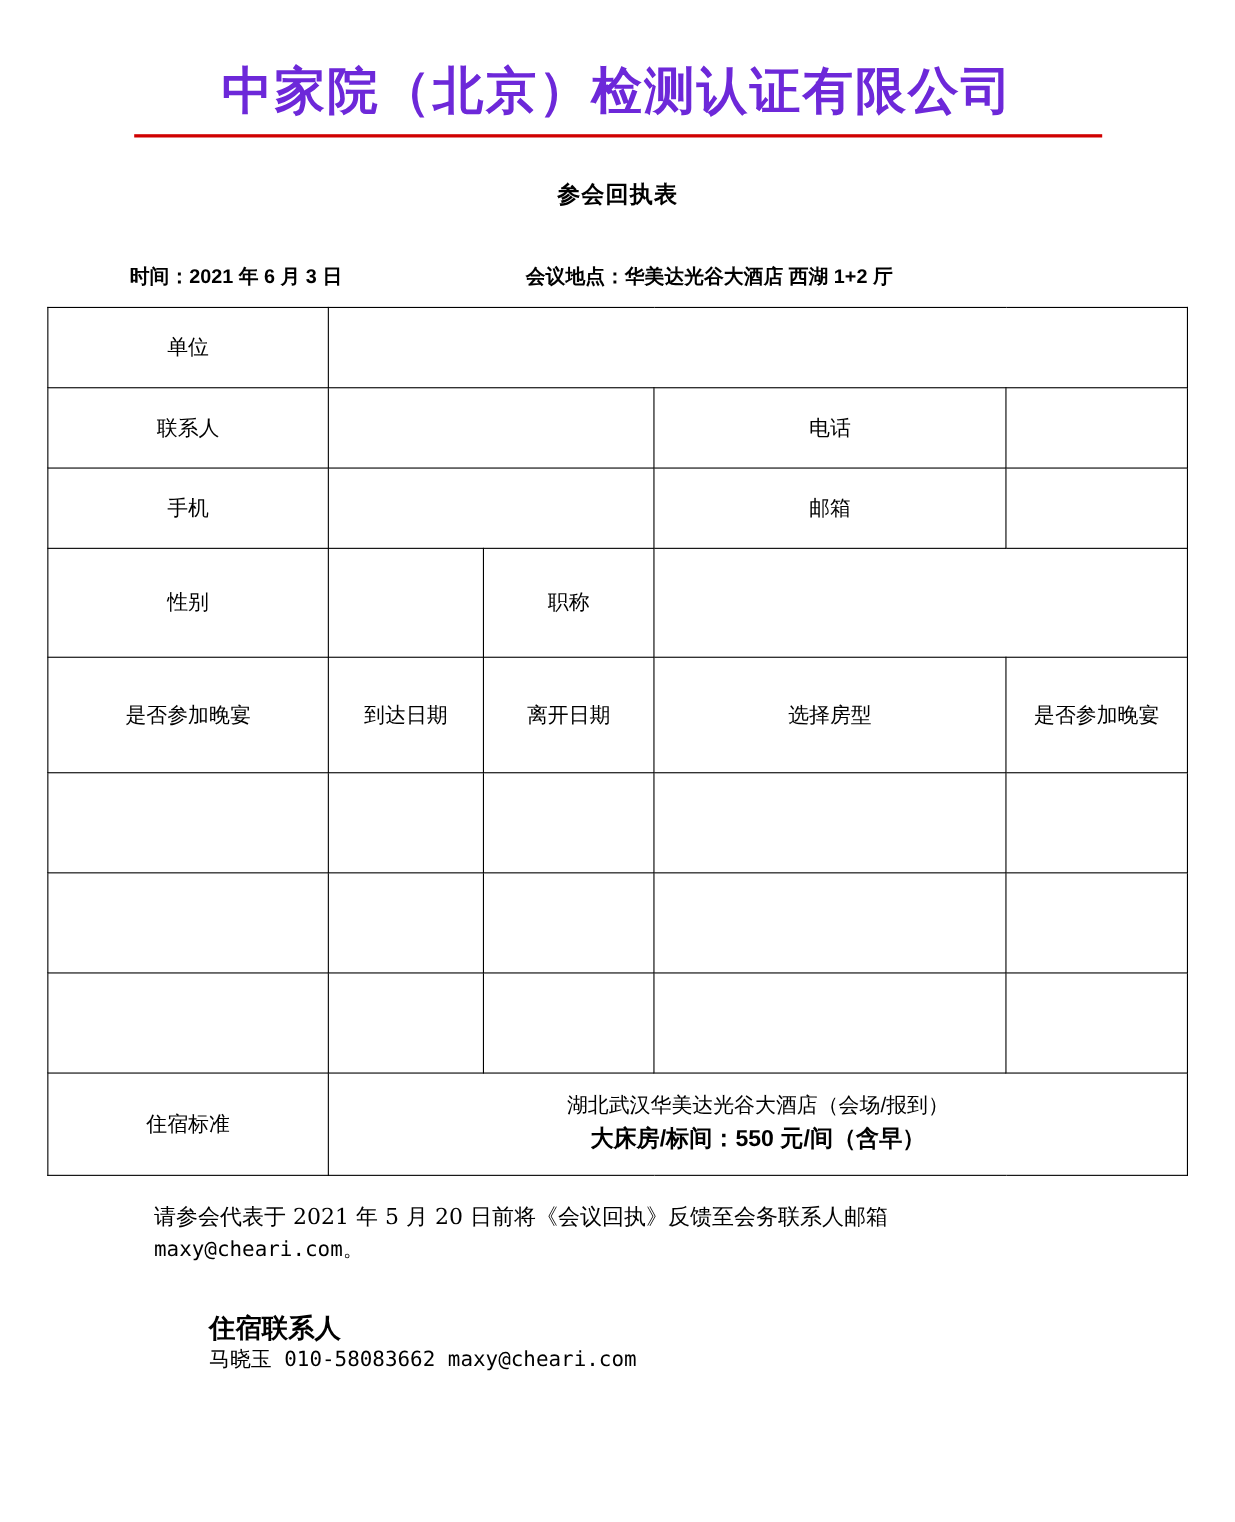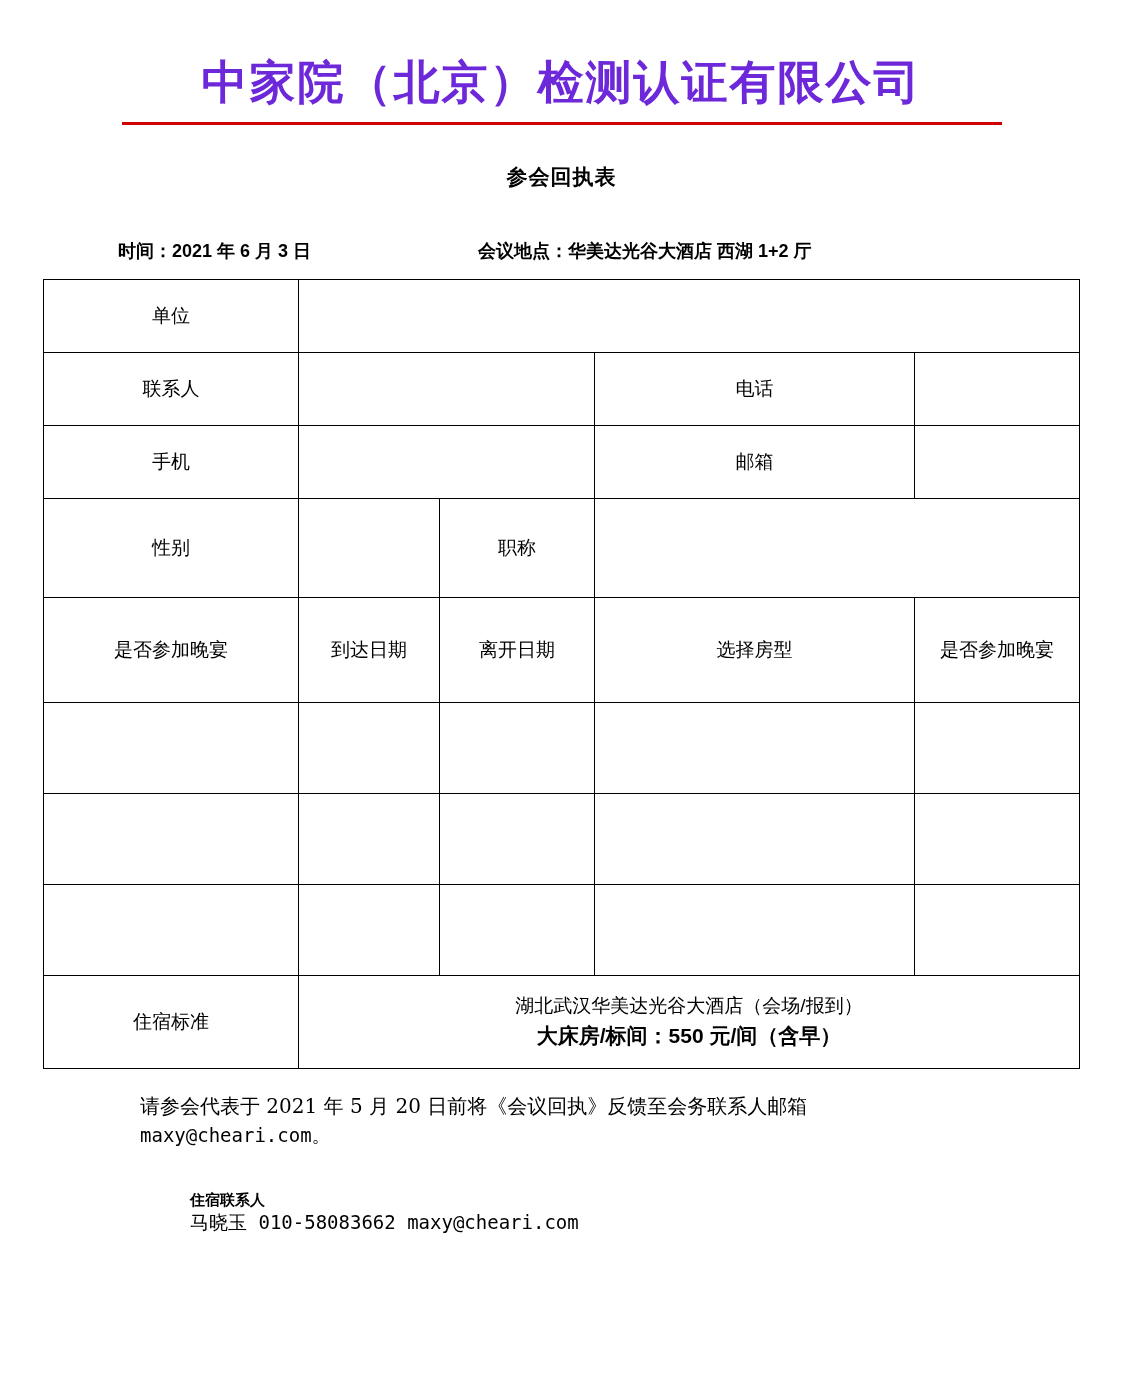--- a/index.html
+++ b/index.html
@@ -96,21 +96,21 @@
     line-height: 1.5;
   }
   .note-2 {
     padding-left: 140px;
     font-size: 19px;
     font-family: "DejaVu Sans Mono", monospace;
     margin-top: 2px;
   }
   .contact-head {
     padding-left: 190px;
-    font-size: 15px;
+    font-size: 24px;
     font-weight: bold;
     margin-top: 42px;
     font-family: "DejaVu Serif", serif;
   }
   .contact-line {
     padding-left: 190px;
     font-size: 19px;
     margin-top: 0;
     font-family: "DejaVu Sans Mono", monospace;
   }

